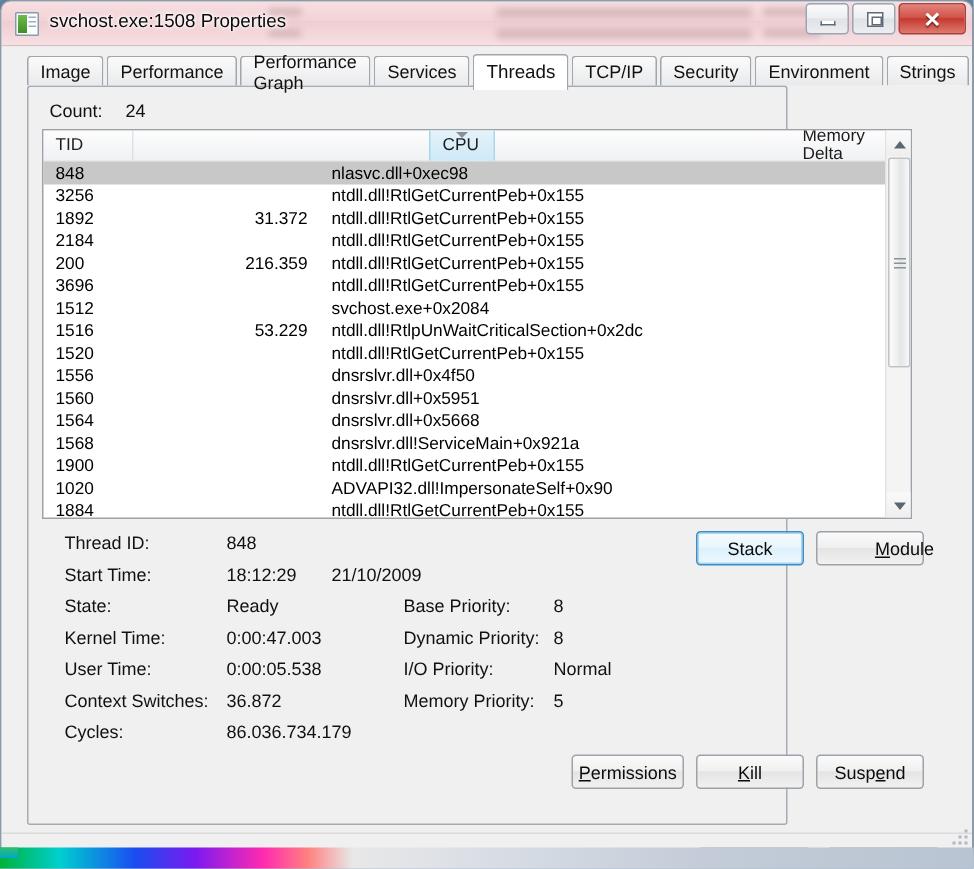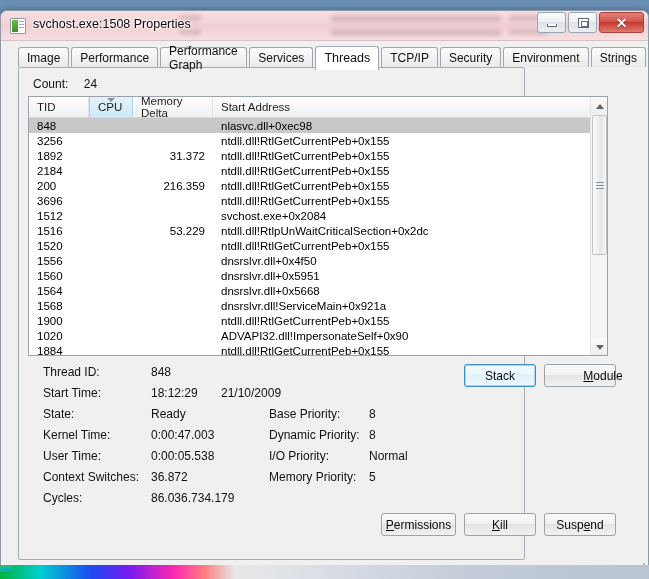--- a/index.html
+++ b/index.html
@@ -26,21 +26,21 @@
   .desktop-strip2 {
     position: absolute;
     left: 0; bottom: 7px;
     width: 12px; height: 7px;
     background: linear-gradient(180deg,#2fbf6a,#00a8c8);
   }
 
   
   .window {
     position: absolute;
-    left: 0; top: 10px;
+    left: 0; top: 0;
     width: 649px; height: 567px;
     border: 1px solid #8d9aa8;
     border-radius: 7px 7px 2px 2px;
     background: #f0f0f0;
     box-shadow: 0 0 6px rgba(0,0,0,.35);
     overflow: hidden;
   }
 
   
   .titlebar {
@@ -389,23 +389,20 @@
           <div class="lv-th cell-tid">
               <span>TID</span>
             </div>
           <div class="lv-th cell-cpu sorted">
             <span class="sort-arrow"></span>
             <span>CPU</span>
           </div>
           <div class="lv-th cell-delta" style="text-align:left;padding-left:8px;">
               <span>Memory Delta</span>
             </div>
-          <div class="lv-th cell-addr">
-              <span>Start Address</span>
-            </div>
         </div>
 
         <div class="lv-body">
           <div class="lv-row selected">
               <span class="cell-tid">848</span>
               <span class="cell-cpu"></span>
               <span class="cell-delta"></span>
               <span class="cell-addr">nlasvc.dll+0xec98</span>
             </div>
           <div class="lv-row">

